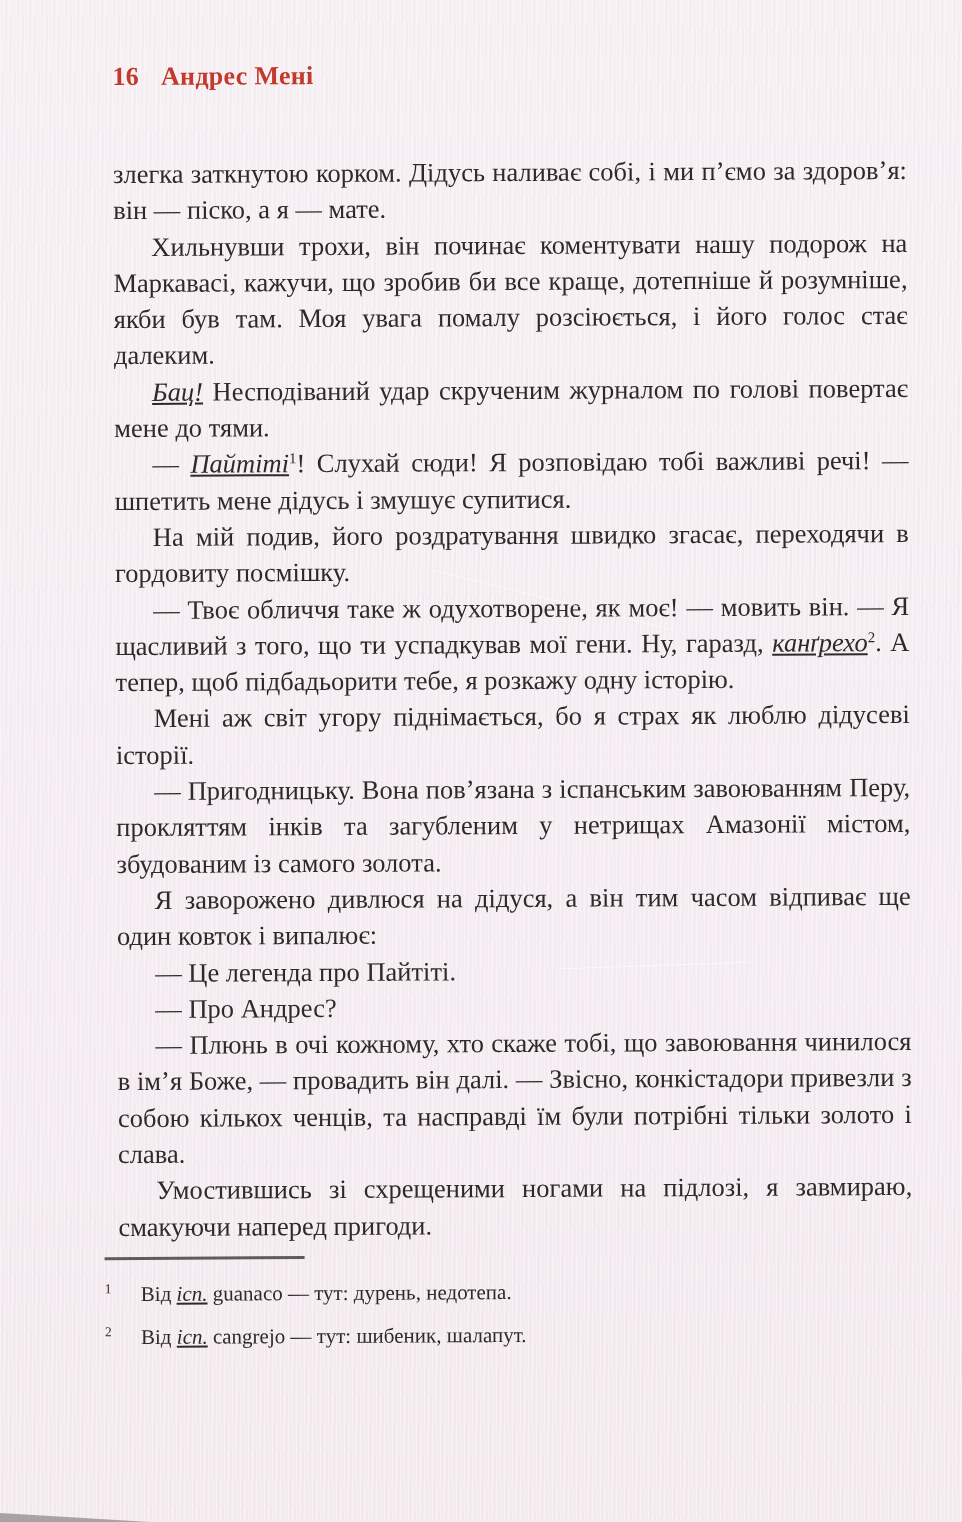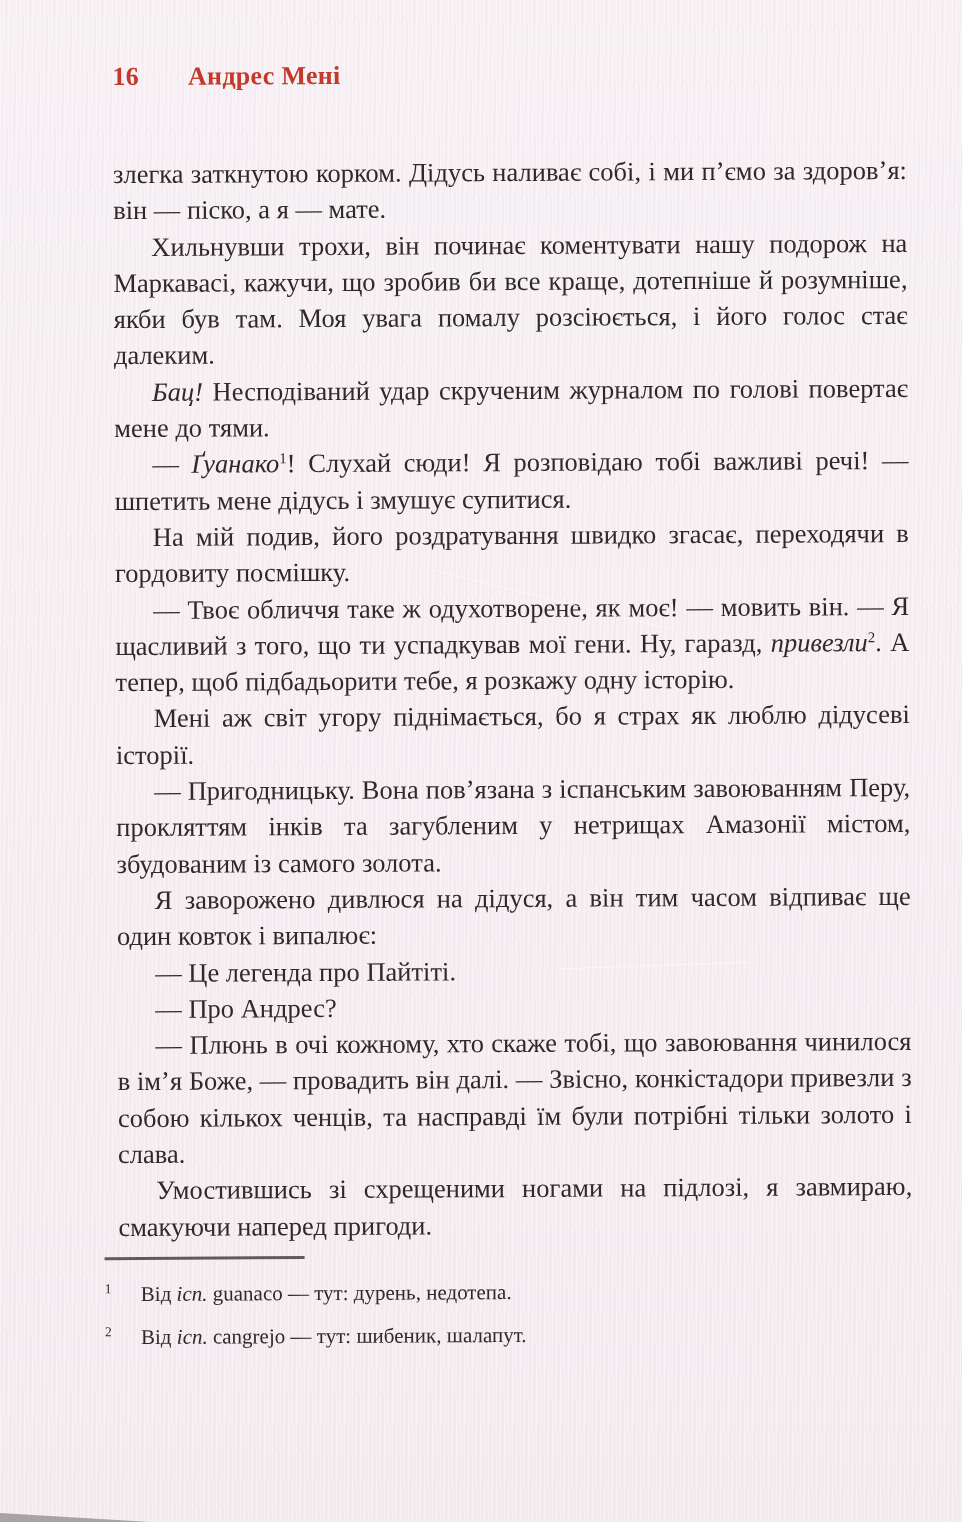--- a/index.html
+++ b/index.html
@@ -27,32 +27,32 @@
     transform:rotate(-0.3deg);
     transform-origin:400px 0;
   }
   .running-head{
     margin-top:60px;
     color:var(--accent);
     font-weight:bold;
     font-size:26px;
     letter-spacing:.3px;
   }
-  .running-head .num{ margin-right:49px; }
+  .running-head .num{ margin-right:22px; }
   .body-text{
     margin-top:64px;
     font-size:26.5px;
     line-height:36.3px;
     text-align:justify;
     hyphens:manual;
     -webkit-hyphens:manual;
   }
   p.para{ margin:0; }
   p.para.indent{ text-indent:38px; }
-  .it{ font-style:italic; }
+  .it{ font-style:italic;text-decoration:underline; }
   sup.fn-ref{
     font-size:15px;
     line-height:0;
     vertical-align:9px;
   }
   .footnotes{
     margin-top:12px;
     margin-left:-14px;
     font-size:21px;
     line-height:37px;
@@ -95,23 +95,23 @@
   <div class="content">
 
     <header class="running-head">
       <span class="num">16</span><span>Андрес Мені</span>
     </header>
 
     <main class="body-text">
         <p class="para"><span>злегка заткнутою корком. Дідусь наливає собі, і ми п’ємо за здоров’я: він — піско, а я — мате.</span></p>
         <p class="para indent"><span>Хильнувши трохи, він починає коментувати нашу подо­рож на Маркавасі, кажучи, що зробив би все краще, дотепні­ше й розумніше, якби був там. Моя увага помалу розсіюєть­ся, і його голос стає далеким.</span></p>
         <p class="para indent"><span class="it">Бац!</span><span> Несподіваний удар скрученим журналом по голові повертає мене до тями.</span></p>
-        <p class="para indent"><span>— </span><span class="it">Ґуанако</span><sup class="fn-ref">1</sup><span>! Слухай сюди! Я розповідаю тобі важливі речі! — шпетить мене дідусь і змушує супитися.</span></p>
+        <p class="para indent"><span>— </span><span class="it">Пайтіті</span><sup class="fn-ref">1</sup><span>! Слухай сюди! Я розповідаю тобі важливі речі! — шпетить мене дідусь і змушує супитися.</span></p>
         <p class="para indent"><span>На мій подив, його роздратування швидко згасає, перехо­дячи в гордовиту посмішку.</span></p>
-        <p class="para indent"><span>— Твоє обличчя таке ж одухотворене, як моє! — мовить він. — Я щасливий з того, що ти успадкував мої гени. Ну, гаразд, </span><span class="it">привезли</span><sup class="fn-ref">2</sup><span>. А тепер, щоб підбадьорити тебе, я розкажу одну історію.</span></p>
+        <p class="para indent"><span>— Твоє обличчя таке ж одухотворене, як моє! — мовить він. — Я щасливий з того, що ти успадкував мої гени. Ну, гаразд, </span><span class="it">канґрехо</span><sup class="fn-ref">2</sup><span>. А тепер, щоб підбадьорити тебе, я розкажу одну історію.</span></p>
         <p class="para indent"><span>Мені аж світ угору піднімається, бо я страх як люблю дідусеві історії.</span></p>
         <p class="para indent"><span>— Пригодницьку. Вона пов’язана з іспанським завоюван­ням Перу, прокляттям інків та загубленим у нетрищах Амазонії містом, збудованим із самого золота.</span></p>
         <p class="para indent"><span>Я заворожено дивлюся на дідуся, а він тим часом відпиває ще один ковток і випалює:</span></p>
         <p class="para indent"><span>— Це легенда про Пайтіті.</span></p>
         <p class="para indent"><span>— Про Андрес?</span></p>
         <p class="para indent"><span>— Плюнь в очі кожному, хто скаже тобі, що завоювання чинилося в ім’я Боже, — провадить він далі. — Звісно, кон­кістадори привезли з собою кількох ченців, та насправді їм були потрібні тільки золото і слава.</span></p>
         <p class="para indent"><span>Умостившись зі схрещеними ногами на підлозі, я завми­раю, смакуючи наперед пригоди.</span></p>
       </main>
 
     <section class="footnotes">

